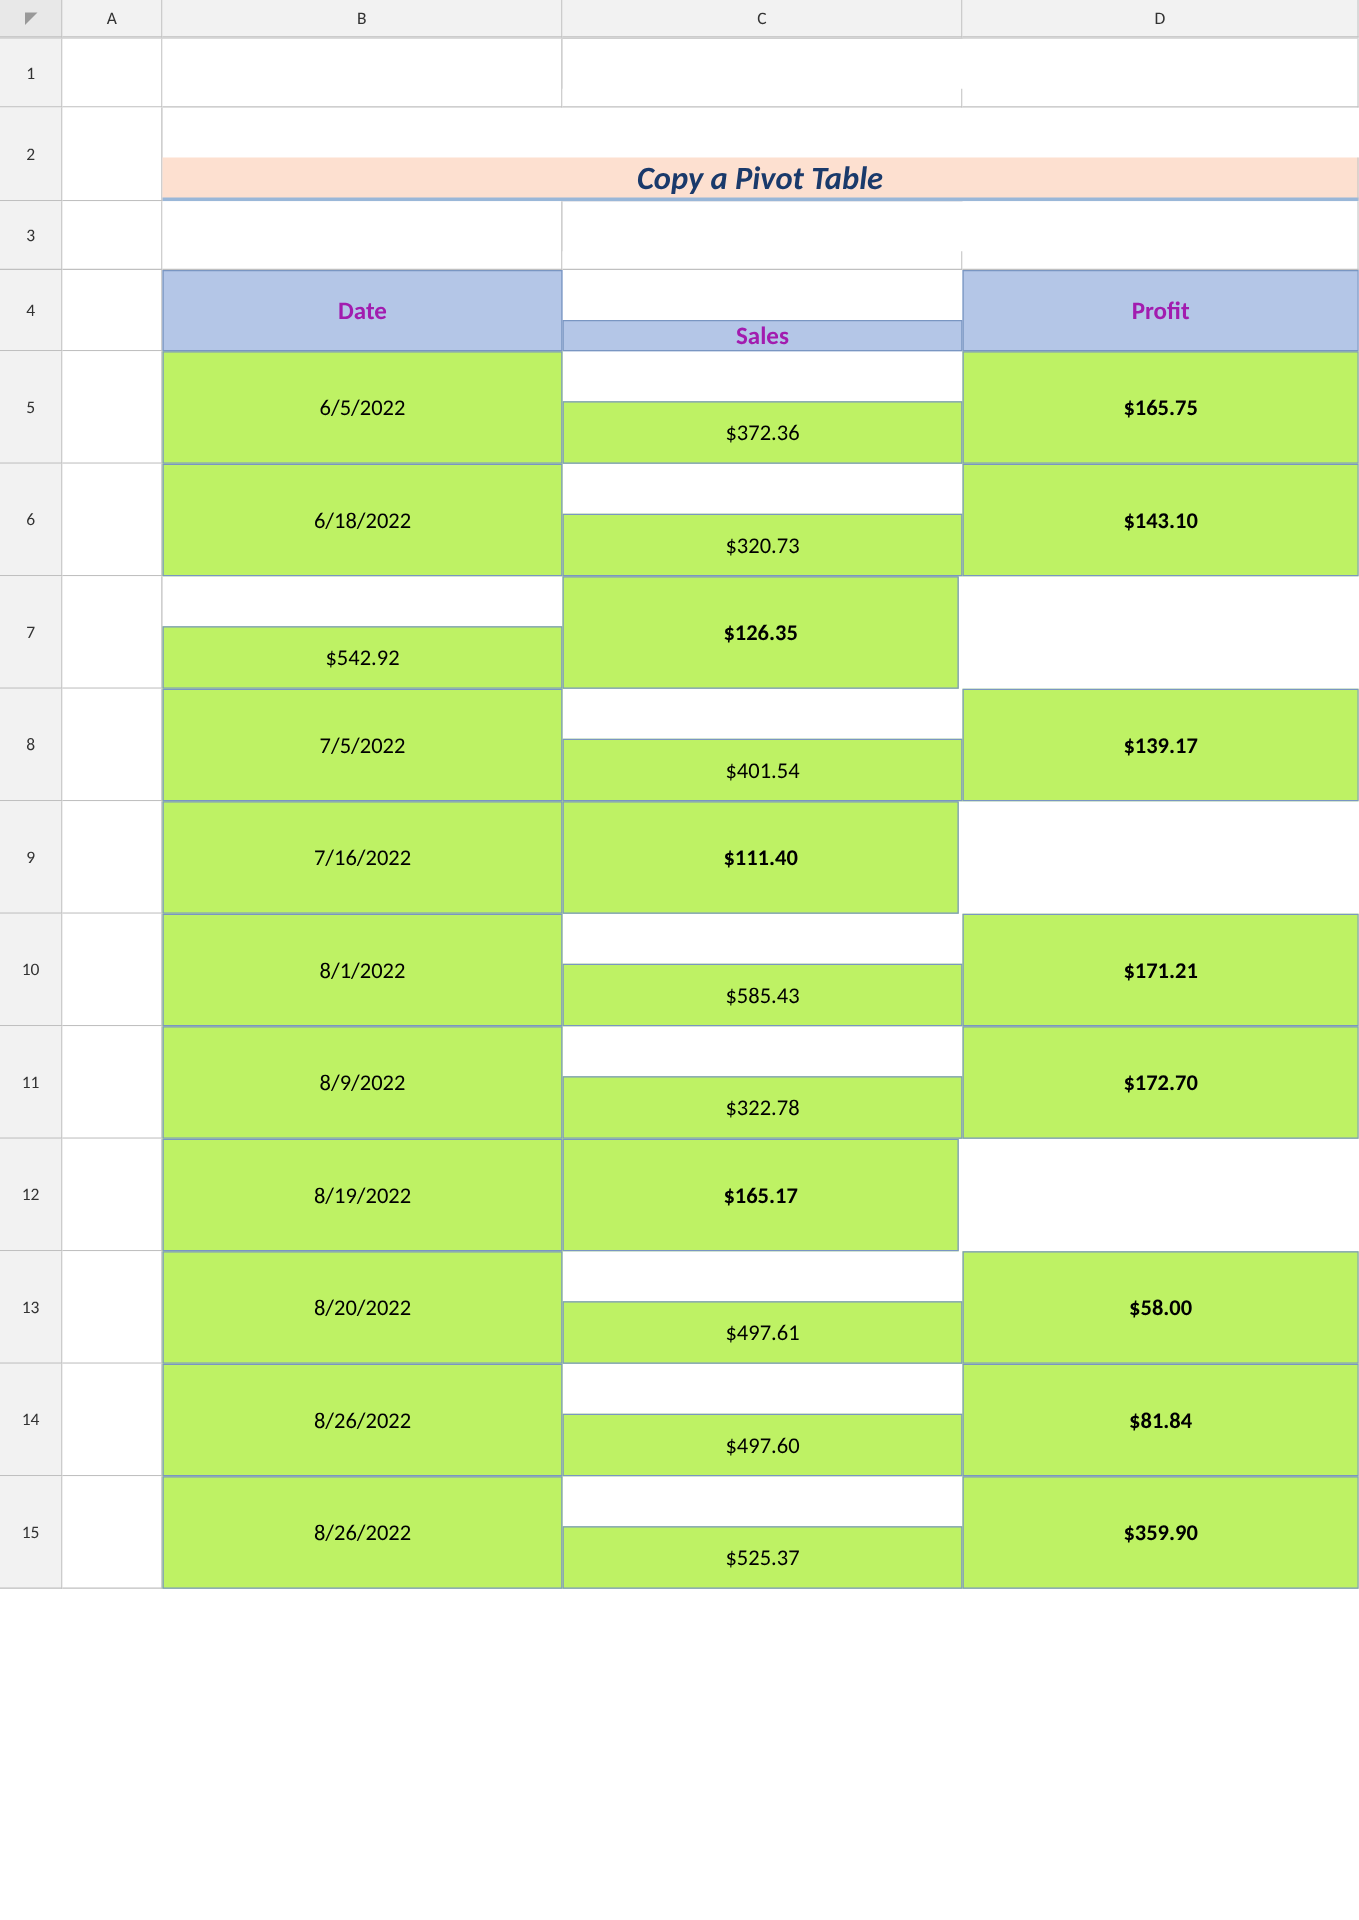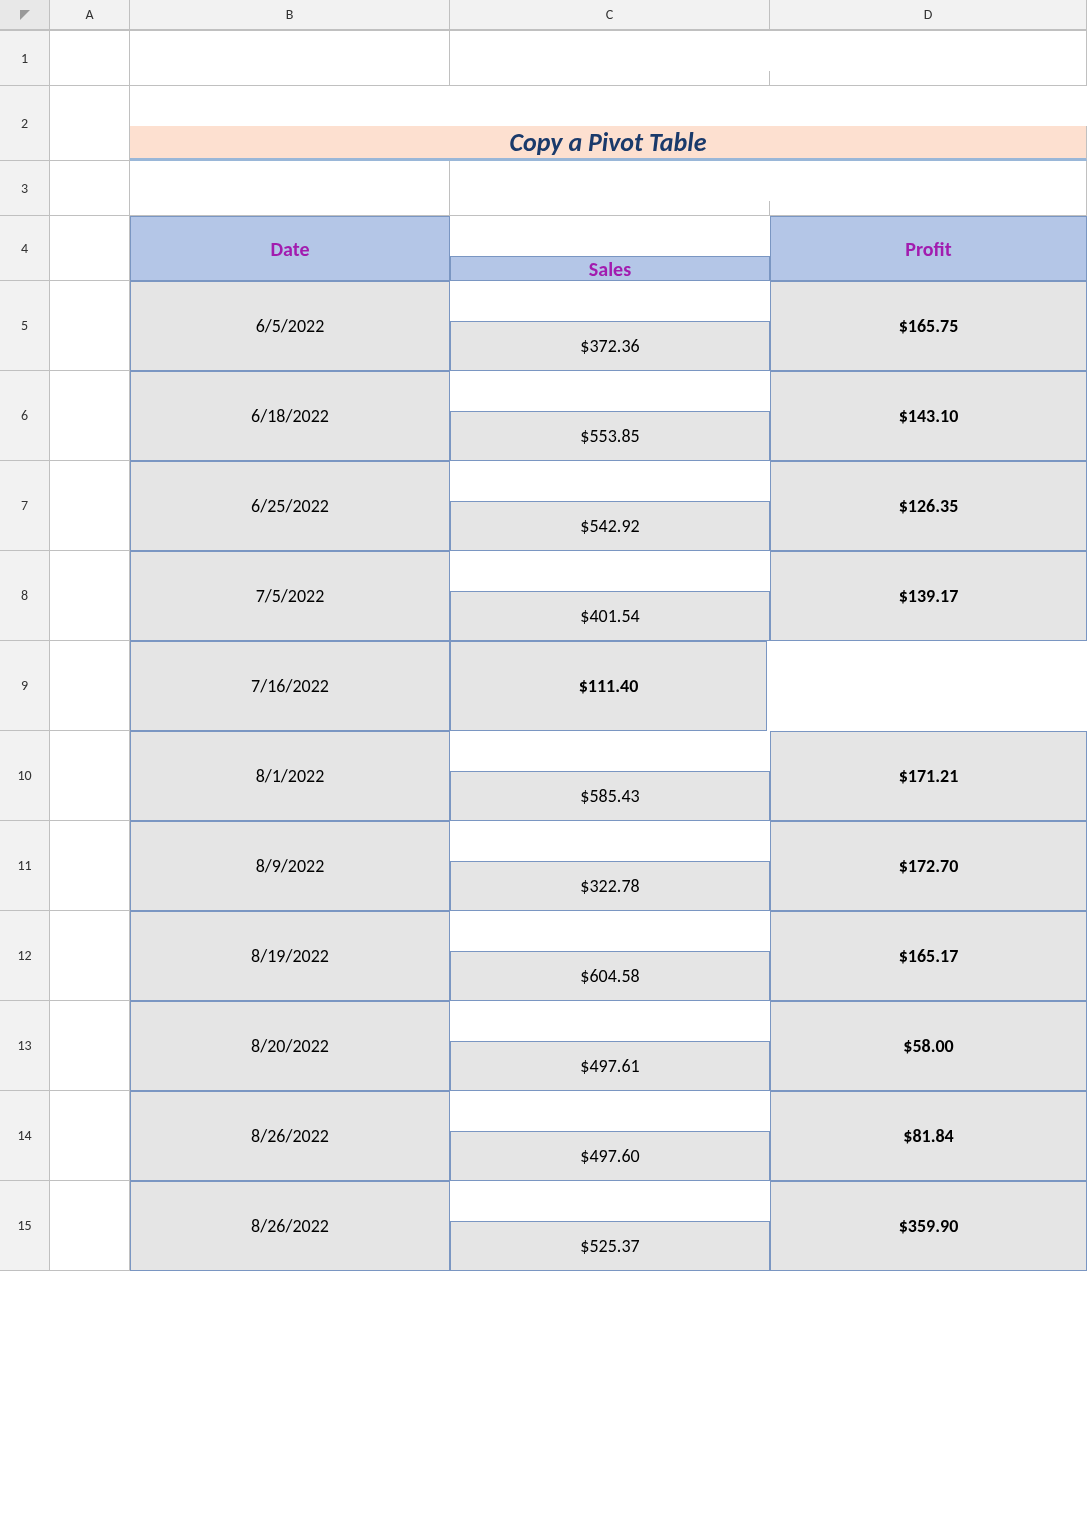--- a/index.html
+++ b/index.html
@@ -136,21 +136,21 @@
     .header-cell {
       background: #b4c6e7;
       font-weight: bold;
       font-size: 20px;
       color: #a21caf;
       border: 1px solid #7a96c2;
     }
 
     
     .data-cell {
-      background: #e5e5e5;
+      background: #bef264;
       font-size: 18px;
       border: 1px solid #7a96c2;
     }
 
     
     .empty-cell {
       background: #ffffff;
     }
 
     
@@ -212,28 +212,27 @@
     <div class="cell cell-a empty-cell"></div>
     <div class="cell cell-b data-cell">6/5/2022</div>
     <div class="cell cell-c data-cell">$372.36</div>
     <div class="cell cell-d data-cell">$165.75</div>
   </div>
 
   <div class="row row-data">
     <div class="row-header">6</div>
     <div class="cell cell-a empty-cell"></div>
     <div class="cell cell-b data-cell">6/18/2022</div>
-    <div class="cell cell-c data-cell">$553.85</div>
+    <div class="cell cell-c data-cell">$320.73</div>
     <div class="cell cell-d data-cell">$143.10</div>
   </div>
 
   <div class="row row-data">
     <div class="row-header">7</div>
     <div class="cell cell-a empty-cell"></div>
-    <div class="cell cell-b data-cell">6/25/2022</div>
     <div class="cell cell-c data-cell">$542.92</div>
     <div class="cell cell-d data-cell">$126.35</div>
   </div>
 
   <div class="row row-data">
     <div class="row-header">8</div>
     <div class="cell cell-a empty-cell"></div>
     <div class="cell cell-b data-cell">7/5/2022</div>
     <div class="cell cell-c data-cell">$401.54</div>
     <div class="cell cell-d data-cell">$139.17</div>
@@ -259,21 +258,20 @@
     <div class="cell cell-a empty-cell"></div>
     <div class="cell cell-b data-cell">8/9/2022</div>
     <div class="cell cell-c data-cell">$322.78</div>
     <div class="cell cell-d data-cell">$172.70</div>
   </div>
 
   <div class="row row-data">
     <div class="row-header">12</div>
     <div class="cell cell-a empty-cell"></div>
     <div class="cell cell-b data-cell">8/19/2022</div>
-    <div class="cell cell-c data-cell">$604.58</div>
     <div class="cell cell-d data-cell">$165.17</div>
   </div>
 
   <div class="row row-data">
     <div class="row-header">13</div>
     <div class="cell cell-a empty-cell"></div>
     <div class="cell cell-b data-cell">8/20/2022</div>
     <div class="cell cell-c data-cell">$497.61</div>
     <div class="cell cell-d data-cell">$58.00</div>
   </div>

